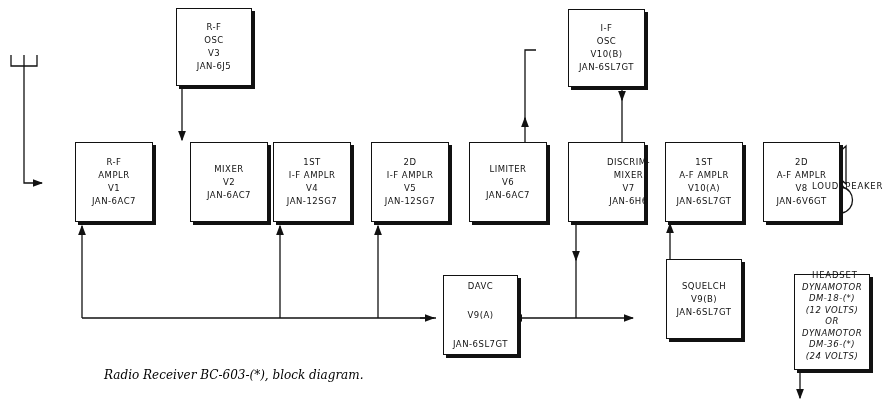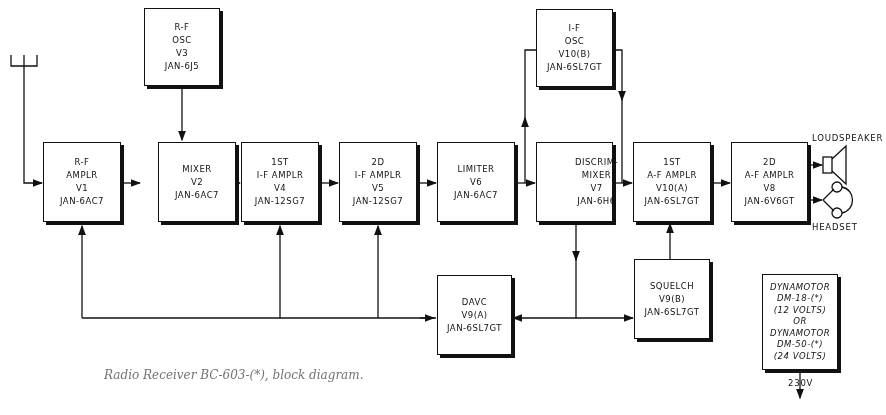--- a/index.html
+++ b/index.html
@@ -1,21 +1,21 @@
 <!DOCTYPE html>
 <html><head>
 <meta charset="utf-8">
 <style>
   html, body { margin:0; padding:0; background:#ffffff; }
   body { width:886px; height:415px; position:relative; overflow:hidden; font-family:"DejaVu Sans", sans-serif; color:#111; }
   #diagram { position:absolute; left:0; top:0; width:886px; height:415px; }
-  .box { position:absolute; background:#fff; border:1.5px solid #111; box-shadow:3px 3px 0 #111; display:flex; flex-direction:column; align-items:center; justify-content:center; text-align:center; font-size:8.5px; letter-spacing:0.5px; line-height:13px; box-sizing:border-box; }
+  .box { position:absolute; background:#fff; border:1.5px solid #111; box-shadow:3px 3px 0 #111; display:flex; flex-direction:column; align-items:center; justify-content:center; text-align:center; font-size:8.5px; letter-spacing:0.5px; line-height:13px; box-sizing:border-box;margin-left:32px; }
   .box span { display:block; white-space:nowrap; }
-  .caption { position:absolute; left:104px; top:368px; font-family:"DejaVu Serif", serif; font-style:italic; font-size:12px; color:#737373; white-space:nowrap; }
-  .lbl { position:absolute; font-size:8.5px; letter-spacing:0.8px; white-space:nowrap; }
+  .caption { position:absolute; left:104px; top:368px; font-family:"DejaVu Serif", serif; font-style:italic; font-size:12px; color:#000000; white-space:nowrap; }
+  .lbl { position:absolute; font-size:8.5px; letter-spacing:0.8px; white-space:nowrap;margin-top:48px; }
 </style>
 </head>
 <body>
 
 <div id="diagram">
   <svg width="886" height="415" style="position:absolute;left:0;top:0">
     <defs>
       <marker id="ar" markerWidth="8" markerHeight="6" refX="7" refY="3" orient="auto">
         <path d="M0,0 L8,3 L0,6 Z" fill="#111"></path>
       </marker>
@@ -124,37 +124,37 @@
     <span>A-F AMPLR</span>
     <span>V10(A)</span>
     <span>JAN-6SL7GT</span>
   </div>
   <div class="box" style="left:731px;top:142px;width:77px;height:80px;">
     <span>2D</span>
     <span>A-F AMPLR</span>
     <span>V8</span>
     <span>JAN-6V6GT</span>
   </div>
-  <div class="box" style="left:437px;top:275px;width:75px;height:80px;">
+  <div class="box" style="left:411px;top:275px;width:75px;height:80px;gap:16px;">
     <span>DAVC</span>
     <span>V9(A)</span>
     <span>JAN-6SL7GT</span>
   </div>
   <div class="box" style="left:634px;top:259px;width:76px;height:80px;">
     <span>SQUELCH</span>
     <span>V9(B)</span>
     <span>JAN-6SL7GT</span>
   </div>
   <div class="box" style="left:762px;top:274px;width:76px;height:96px;line-height:11.5px;font-style:italic;">
     <span>DYNAMOTOR</span>
     <span>DM-18-(*)</span>
     <span>(12 VOLTS)</span>
     <span>OR</span>
     <span>DYNAMOTOR</span>
-    <span>DM-50-(*)</span>
+    <span>DM-36-(*)</span>
     <span>(24 VOLTS)</span>
   </div>
 
   <div class="lbl" style="left:812px;top:133px;">LOUDSPEAKER</div>
   <div class="lbl" style="left:812px;top:222px;">HEADSET</div>
   <div class="lbl" style="left:788px;top:378px;text-align:right;">230V</div>
 
   <div class="caption">Radio Receiver BC-603-(*), block diagram.</div>
 </div>
 

